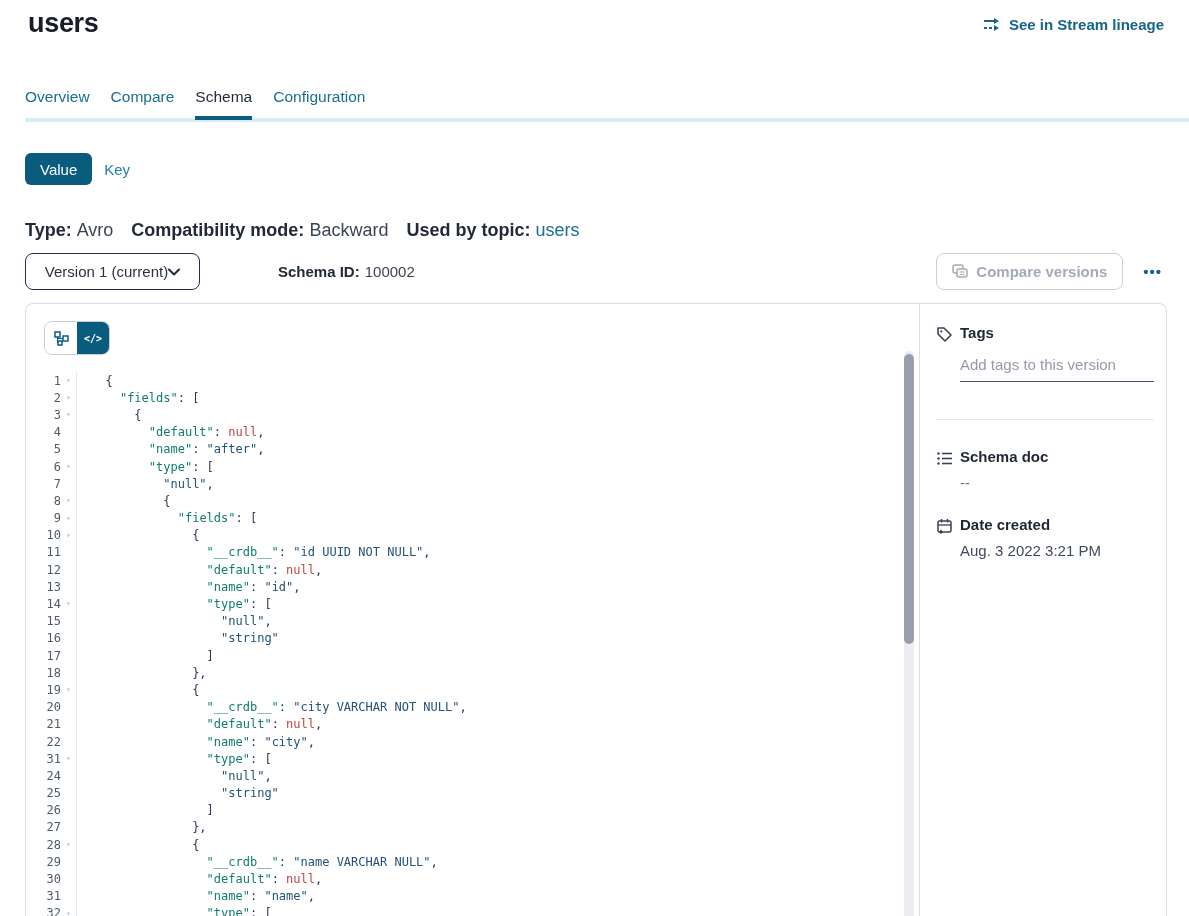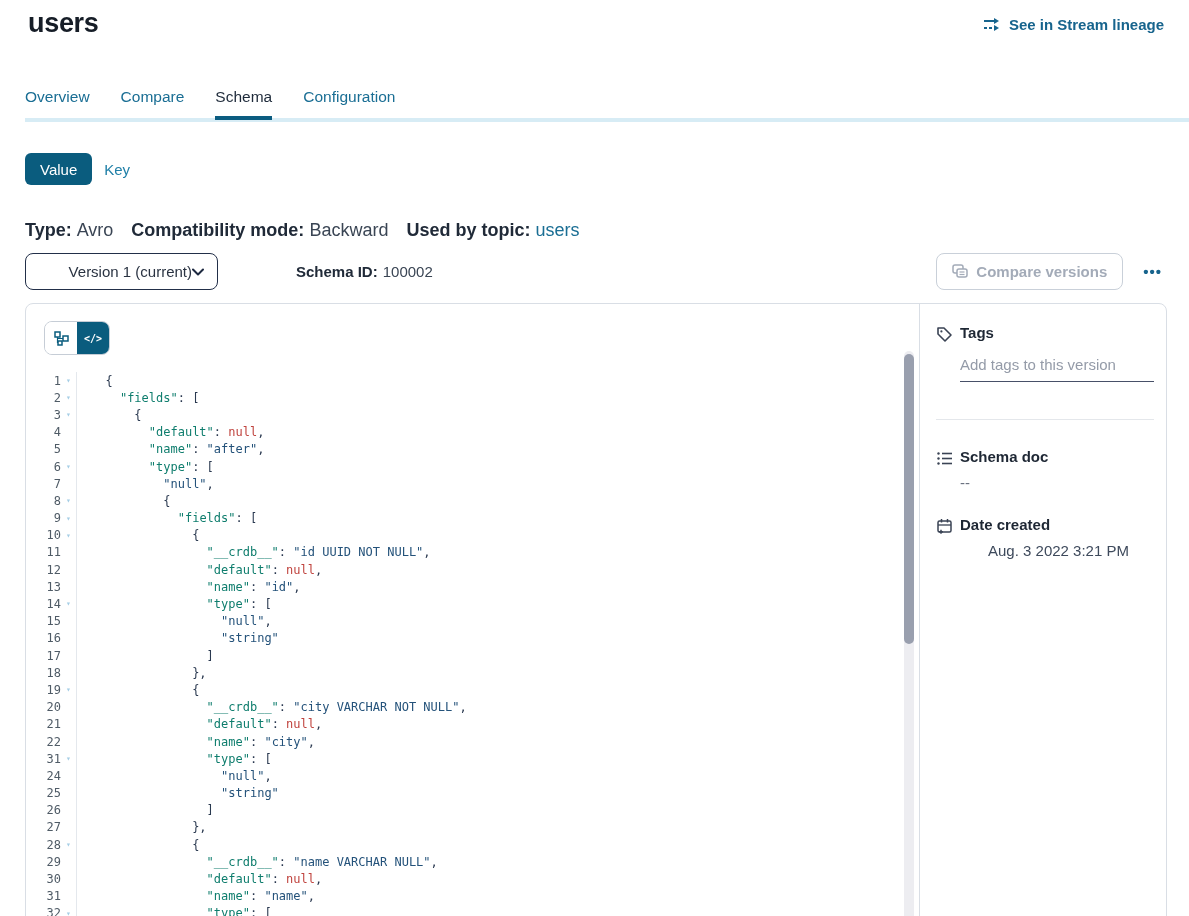--- a/index.html
+++ b/index.html
@@ -7,42 +7,42 @@
   body { font-family:"Liberation Sans", sans-serif; color:#26303e; }
   .page { position:relative; width:1189px; height:916px; overflow:hidden; background:#fff; }
 
   
   .title { position:absolute; top:8px; left:28px; font-size:27px; font-weight:700; color:#161d27; letter-spacing:-0.3px; }
   .lineage-link { position:absolute; top:16px; right:25px; display:flex; align-items:center; gap:7px;
                   color:#17648d; font-size:15px; font-weight:700; cursor:pointer; }
 
   
   .tabs { position:absolute; top:88px; left:25px; right:0; height:34px; }
-  .tabs-row { display:flex; gap:31px; }
+  .tabs-row { display:flex; gap:21px; }
   .tab { font-size:15.5px; color:#1a6e94; padding-bottom:14px; position:relative; cursor:pointer; }
   .tab.active { color:#1e2a3a; font-weight:400; }
   .tab-track { position:absolute; bottom:0; left:0; right:0; height:4px; background:#d7ecf5; }
   .tab.active .tab-underline { position:absolute; bottom:0; left:0; right:0; height:4px; background:#0b5c80; z-index:2; }
 
   
   .segment { position:absolute; top:153px; left:25px; display:flex; align-items:center; }
   .seg-value { background:#0a5c7e; color:#fff; border:none; border-radius:6px; height:32px; padding:0 15px;
                font-size:15px; font-family:inherit; cursor:pointer; }
   .seg-key { color:#2180a8; font-size:15px; padding:0 12px; cursor:pointer; background:none; border:none; font-family:inherit; }
 
   
   .meta { position:absolute; top:220px; left:25px; display:flex; gap:18px; font-size:18px; color:#3a4554; }
   .meta b { color:#202a38; }
   .meta .pair { display:flex; gap:5px; }
   .link { color:#1a6e94; cursor:pointer; }
 
   
   .controls { position:absolute; top:253px; left:25px; right:25px; height:37px; display:flex; align-items:center; }
-  .select { width:193px; height:37px; border:1px solid #222f49; border-radius:8px; background:#fff;
-            display:flex; align-items:center; justify-content:flex-end; padding:0 13px; cursor:pointer; }
+  .select { width:175px; height:37px; border:1px solid #222f49; border-radius:8px; background:#fff;
+            display:flex; align-items:center; justify-content:center; padding:0 13px; cursor:pointer; }
   .select-label { font-size:15px; color:#2a3342; }
   .schema-id { margin-left:36px; font-size:15px; color:#3a4554; display:flex; gap:5px; }
   .schema-id b { color:#202a38;margin-left:42px; }
   .ctrl-right { margin-left:auto; display:flex; align-items:center; gap:18px; }
   .btn { height:37px; border-radius:8px; background:#fff; display:flex; align-items:center; gap:8px;
          padding:0 15px; font-size:15px; font-weight:700; font-family:inherit; cursor:pointer; }
   .btn-compare { border:1px solid #c9d0d9; color:#a3abb8; cursor:default; }
   .btn-evolve { border:1px solid #1b6b90; color:#105e86; }
   .more-dots { color:#17648d; font-size:15px; font-weight:700; letter-spacing:1px; cursor:pointer; padding:4px 2px; }
 
@@ -377,17 +377,17 @@
         <svg width="17" height="17" viewBox="0 0 17 17">
           <rect x="2" y="3" width="13" height="11" rx="1.5" fill="none" stroke="#3a4354" stroke-width="1.5"></rect>
           <line x1="5.5" y1="1" x2="5.5" y2="4.5" stroke="#3a4354" stroke-width="1.5"></line>
           <line x1="11.5" y1="1" x2="11.5" y2="4.5" stroke="#3a4354" stroke-width="1.5"></line>
           <line x1="2" y1="7" x2="15" y2="7" stroke="#3a4354" stroke-width="1.3"></line>
           <line x1="3" y1="13.8" x2="7" y2="13.8" stroke="#3a4354" stroke-width="1.5"></line>
           <line x1="5" y1="11.8" x2="5" y2="15.8" stroke="#3a4354" stroke-width="1.5"></line>
         </svg>
       </span>
       <div class="sb-head" style="top:212px;">Date created</div>
-      <div class="sb-val" style="top:238px;margin-left:28px;">Aug. 3 2022 3:21 PM</div>
+      <div class="sb-val" style="top:238px;">Aug. 3 2022 3:21 PM</div>
     </div>
 
   </div>
 </div>
 
 </body></html>

